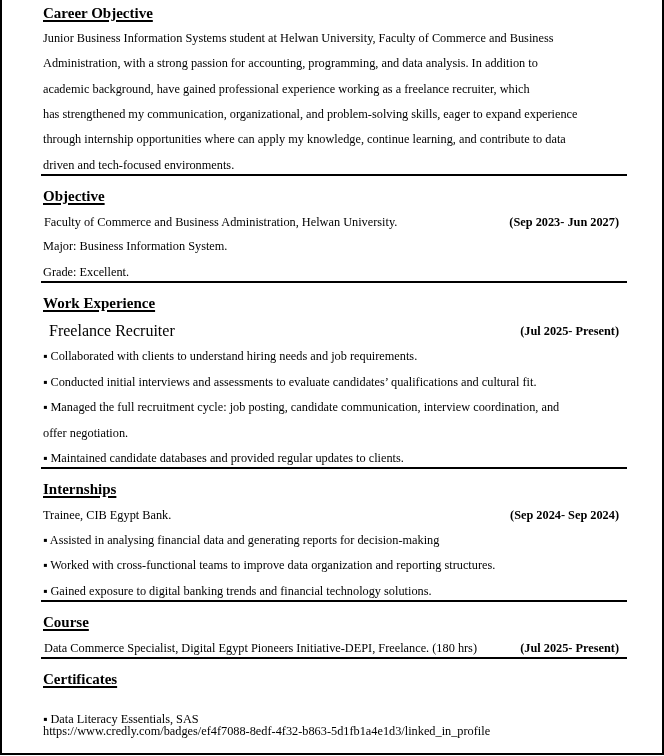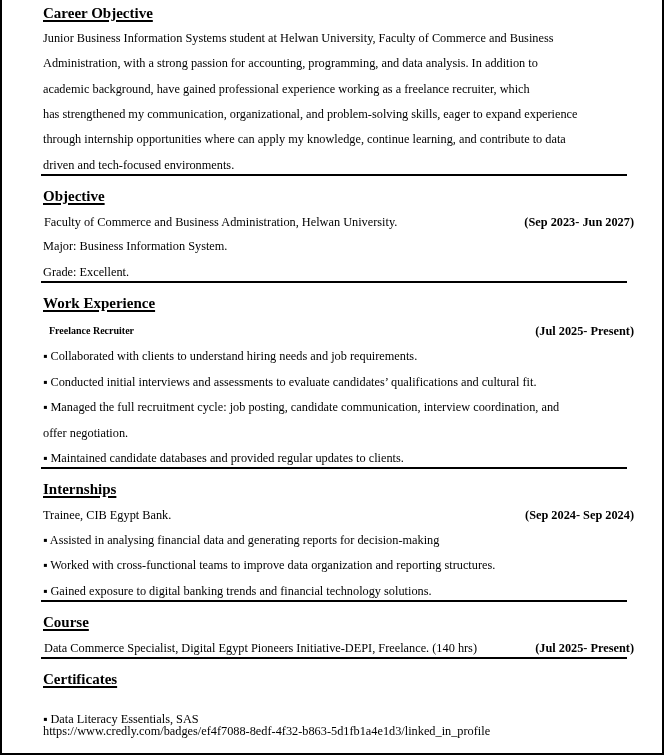--- a/index.html
+++ b/index.html
@@ -11,22 +11,22 @@
     font-family: "Liberation Serif", "DejaVu Serif", serif;
     color: #000;
   }
   .h {
     position: absolute; left: 41px; font-weight: bold; font-size: 15px;
     text-decoration: underline; text-underline-offset: 2px; text-decoration-thickness: 1.5px;
     line-height: 18px;
   }
   .line { position: absolute; left: 41px; font-size: 12.3px; line-height: 15px; white-space: nowrap; text-align: center; }
   .rule { position: absolute; left: 39px; width: 586px; height: 2px; background: #000; }
-  .date { position: absolute; right: 28px; font-size: 12.3px; font-weight: bold; line-height: 15px; white-space: nowrap; }
-  .job { position: absolute; left: 47px; font-size: 10px; line-height: 17px; white-space: nowrap; font-weight: bold; }
+  .date { position: absolute; right: 43px; font-size: 12.3px; font-weight: bold; line-height: 15px; white-space: nowrap; }
+  .job { position: absolute; left: 47px; font-size: 16px; line-height: 17px; white-space: nowrap; }
   b { font-weight: normal; }
 </style>
 </head>
 <body>
 
 <div class="page">
 
   <div class="h" style="top:8px">Career Objective</div>
   <div class="line" style="top:35px">Junior Business Information Systems student at Helwan University, Faculty of Commerce and Business</div>
   <div class="line" style="top:60px">Administration, with a strong passion for accounting, programming, and data analysis. In addition to</div>
@@ -55,21 +55,21 @@
 
   <div class="h" style="top:484px">Internships</div>
   <div class="line" style="top:512px"><span>Trainee, </span><b>CIB Egypt Bank.</b></div>
   <div class="date" style="top:512px">(Sep 2024- Sep 2024)</div>
   <div class="line" style="top:537px">▪ Assisted in analysing financial data and generating reports for decision-making</div>
   <div class="line" style="top:562px">▪ Worked with cross-functional teams to improve data organization and reporting structures.</div>
   <div class="line" style="top:588px">▪ Gained exposure to digital banking trends and financial technology solutions.</div>
   <div class="rule" style="top:604px"></div>
 
   <div class="h" style="top:617px">Course</div>
-  <div class="line" style="top:645px; left:42px"><b>Data Commerce Specialist</b><span>, Digital Egypt Pioneers Initiative-DEPI, Freelance. (140 hrs)</span></div>
+  <div class="line" style="top:645px; left:42px"><b>Data Commerce Specialist</b><span>, Digital Egypt Pioneers Initiative-DEPI, Freelance. (180 hrs)</span></div>
   <div class="date" style="top:645px">(Jul 2025- Present)</div>
   <div class="rule" style="top:661px"></div>
 
   <div class="h" style="top:674px">Certificates</div>
   <div class="line" style="top:716px"><span>▪ </span><b>Data Literacy Essentials</b><span>, SAS</span></div>
   <div class="line" style="top:728px">https://www.credly.com/badges/ef4f7088-8edf-4f32-b863-5d1fb1a4e1d3/linked_in_profile</div>
 
 </div>
 
 </body></html>

